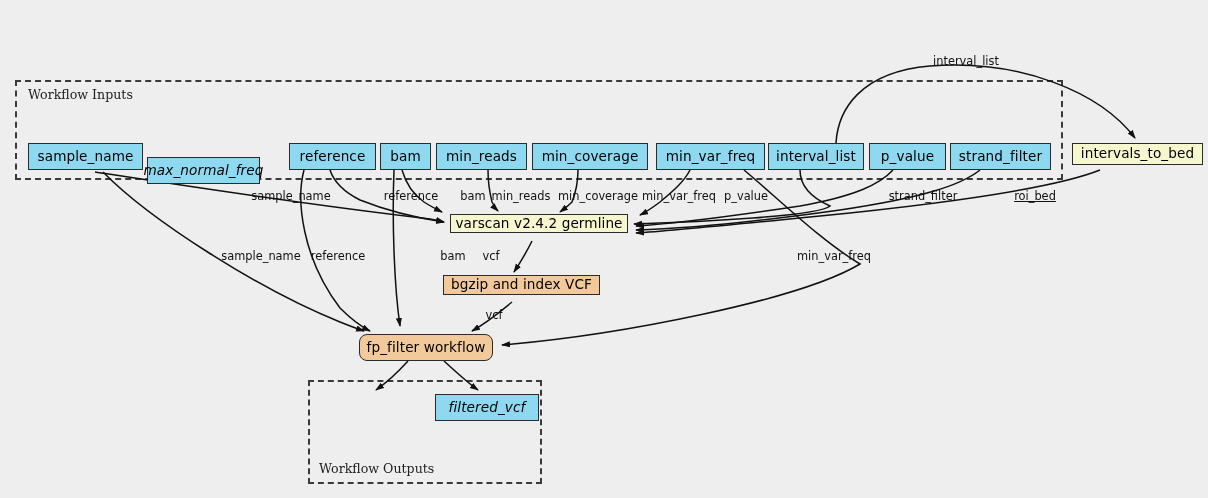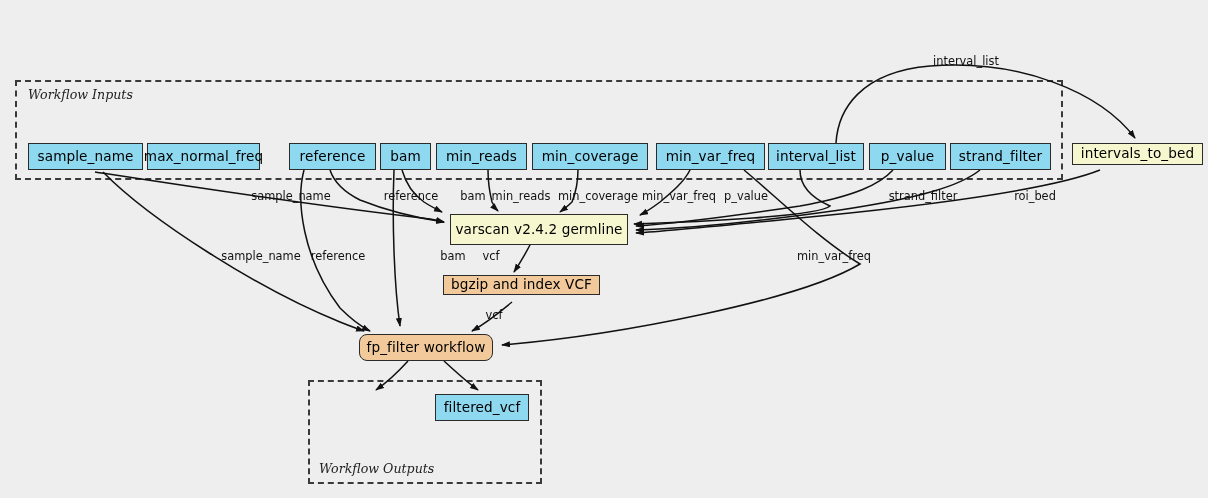--- a/index.html
+++ b/index.html
@@ -32,21 +32,20 @@
     box-sizing:border-box;
     border:2px dashed #3a3a3a;
     background:transparent;
   }
   .group-label{
     position:absolute;
     font-family:"DejaVu Serif", serif;
     font-size:12.6px;
     color:#222;
     white-space:nowrap;
-    font-style:italic;
   }
   .edge-label{
     position:absolute;
     font-size:11.4px;
     color:#111;
     white-space:nowrap;
     background:transparent;
     transform:translate(-50%,-50%);
     font-family:"DejaVu Sans", sans-serif;
   }
@@ -106,21 +105,21 @@
 
       <path d="M408,361 C398,372 386,383 376,390"></path>
 
       <path d="M444,361 C456,372 468,383 478,390"></path>
     </g>
   </svg>
 
   <div class="node io" style="left:28px;top:143px;width:115px;height:27px;">
     <span>sample_name</span>
   </div>
-  <div class="node io" style="left:147px;top:143px;width:113px;height:27px;">
+  <div class="node io" style="left:147px;top:157px;width:113px;height:27px;font-style:italic;">
     <span>max_normal_freq</span>
   </div>
   <div class="node io" style="left:289px;top:143px;width:87px;height:27px;">
     <span>reference</span>
   </div>
   <div class="node io" style="left:380px;top:143px;width:51px;height:27px;">
     <span>bam</span>
   </div>
   <div class="node io" style="left:436px;top:143px;width:91px;height:27px;">
     <span>min_reads</span>
@@ -137,44 +136,44 @@
   <div class="node io" style="left:869px;top:143px;width:77px;height:27px;">
     <span>p_value</span>
   </div>
   <div class="node io" style="left:950px;top:143px;width:101px;height:27px;">
     <span>strand_filter</span>
   </div>
 
   <div class="node tool" style="left:1072px;top:143px;width:131px;height:22px;">
     <span>intervals_to_bed</span>
   </div>
-  <div class="node tool" style="left:450px;top:214px;width:178px;height:31px;">
+  <div class="node tool" style="left:450px;top:214px;width:178px;height:19px;">
     <span>varscan v2.4.2 germline</span>
   </div>
   <div class="node sub" style="left:443px;top:275px;width:157px;height:20px;">
     <span>bgzip and index VCF</span>
   </div>
   <div class="node sub" style="left:359px;top:334px;width:134px;height:27px;border-radius:8px;">
     <span>fp_filter workflow</span>
   </div>
 
-  <div class="node io" style="left:435px;top:394px;width:94px;height:27px;">
+  <div class="node io" style="left:435px;top:394px;width:104px;height:27px;font-style:italic;">
     <span>filtered_vcf</span>
   </div>
 
   <div class="edge-label" style="left:966px;top:61px;">interval_list</div>
   <div class="edge-label" style="left:291px;top:196px;">sample_name</div>
   <div class="edge-label" style="left:411px;top:196px;">reference</div>
   <div class="edge-label" style="left:473px;top:196px;">bam</div>
   <div class="edge-label" style="left:521px;top:196px;">min_reads</div>
   <div class="edge-label" style="left:598px;top:196px;">min_coverage</div>
   <div class="edge-label" style="left:679px;top:196px;">min_var_freq</div>
   <div class="edge-label" style="left:746px;top:196px;">p_value</div>
   <div class="edge-label" style="left:923px;top:196px;">strand_filter</div>
-  <div class="edge-label" style="left:1035px;top:196px;">roi_bed</div>
+  <div class="edge-label" style="left:1035px;top:196px;text-decoration:underline;">roi_bed</div>
   <div class="edge-label" style="left:261px;top:256px;">sample_name</div>
   <div class="edge-label" style="left:338px;top:256px;">reference</div>
   <div class="edge-label" style="left:453px;top:256px;">bam</div>
   <div class="edge-label" style="left:491px;top:256px;">vcf</div>
   <div class="edge-label" style="left:834px;top:256px;">min_var_freq</div>
   <div class="edge-label" style="left:494px;top:315px;">vcf</div>
 
 </div>
 
 </body></html>

